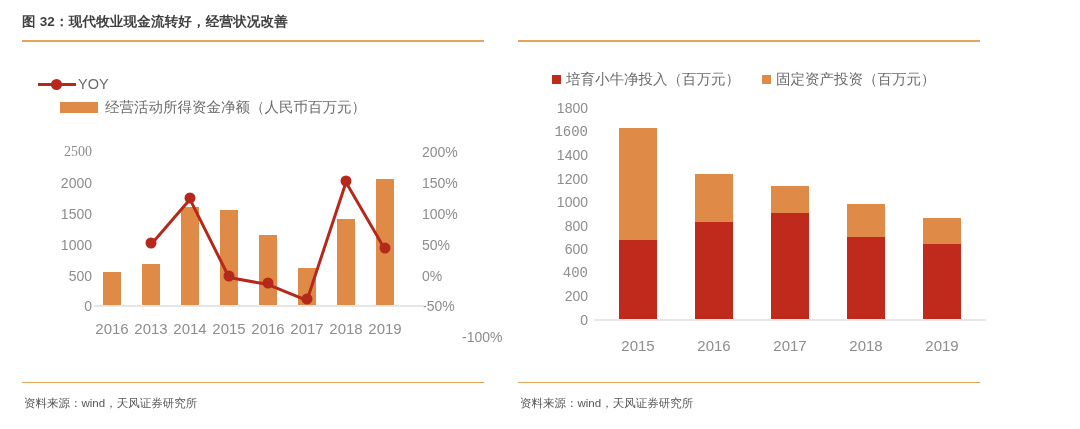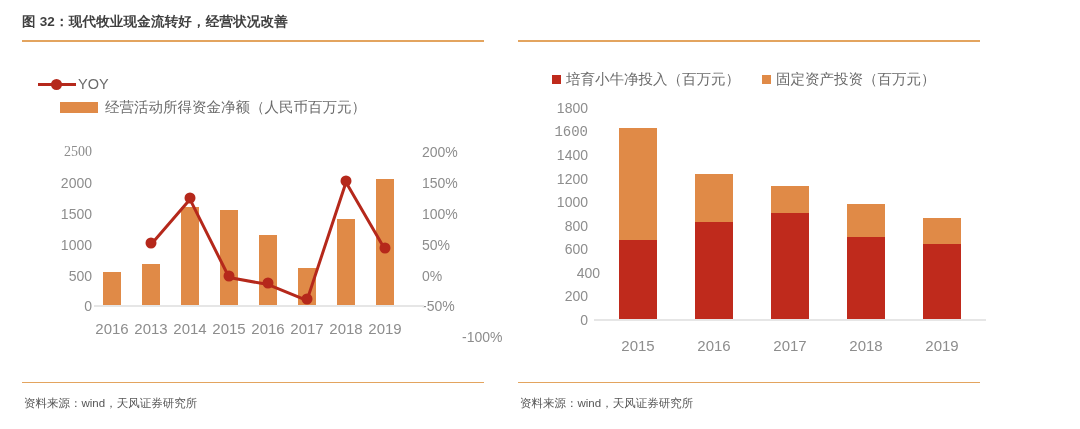--- a/index.html
+++ b/index.html
@@ -161,21 +161,21 @@
 
     <div class="plot" style="left:0px;top:0px;width:480px;height:345px;">
 
       <div class="axis-label ylab" style="left:8px;width:62px;top:108px;">1800</div>
       <div class="axis-label ylab" style="left:8px;width:62px;top:131.6px;font-family:Liberation Mono, monospace;">1600</div>
       <div class="axis-label ylab" style="left:8px;width:62px;top:155.1px;">1400</div>
       <div class="axis-label ylab" style="left:8px;width:62px;top:178.7px;">1200</div>
       <div class="axis-label ylab" style="left:8px;width:62px;top:202.2px;">1000</div>
       <div class="axis-label ylab" style="left:8px;width:62px;top:225.8px;">800</div>
       <div class="axis-label ylab" style="left:8px;width:62px;top:249.3px;">600</div>
-      <div class="axis-label ylab" style="left:20px;width:62px;top:272.9px;">400</div>
+      <div class="axis-label ylab" style="left:8px;width:62px;top:272.9px;font-family:Liberation Mono, monospace;">400</div>
       <div class="axis-label ylab" style="left:8px;width:62px;top:296.4px;">200</div>
       <div class="axis-label ylab" style="left:8px;width:62px;top:320px;">0</div>
 
       <div class="baseline" style="left:76px;top:319px;width:392px;"></div>
 
       <div class="bar-red" style="left:101px;width:38px;top:240.1px;height:78.9px;"></div>
       <div class="bar" style="left:101px;width:38px;top:128.2px;height:111.9px;"></div>
 
       <div class="bar-red" style="left:177px;width:38px;top:222.4px;height:96.6px;"></div>
       <div class="bar" style="left:177px;width:38px;top:174.1px;height:48.3px;"></div>

